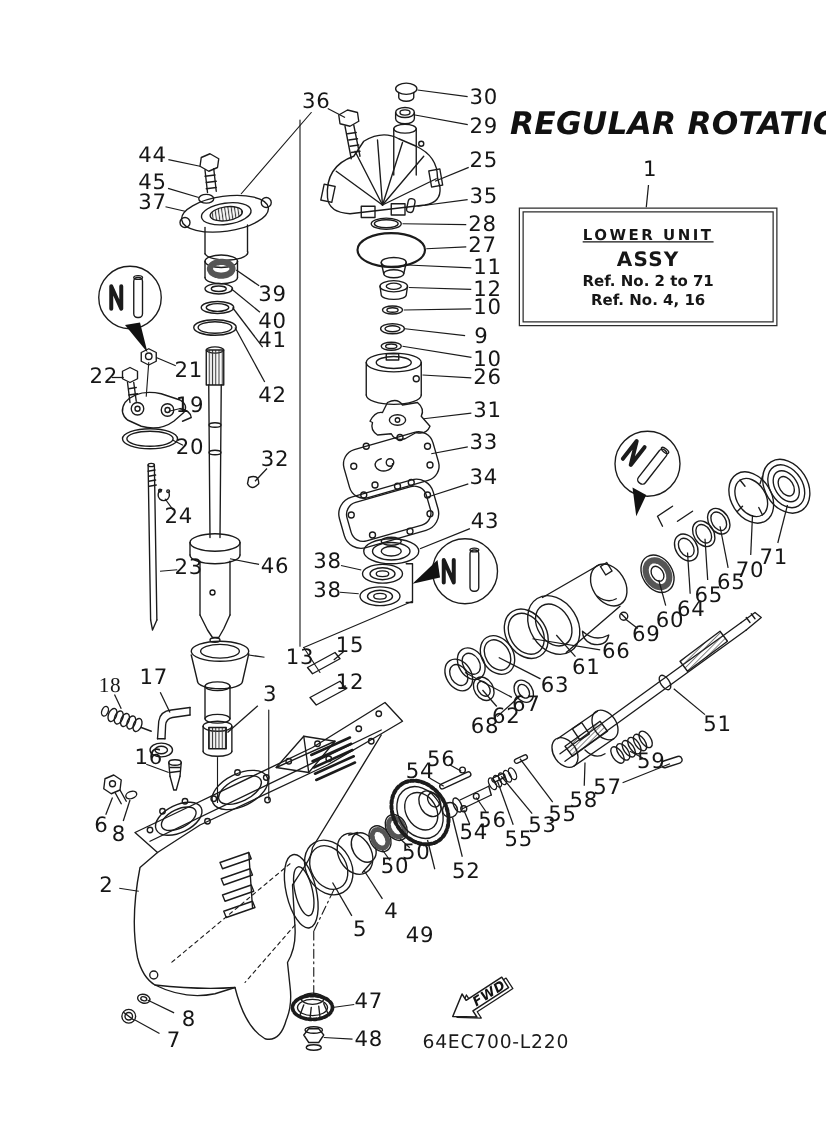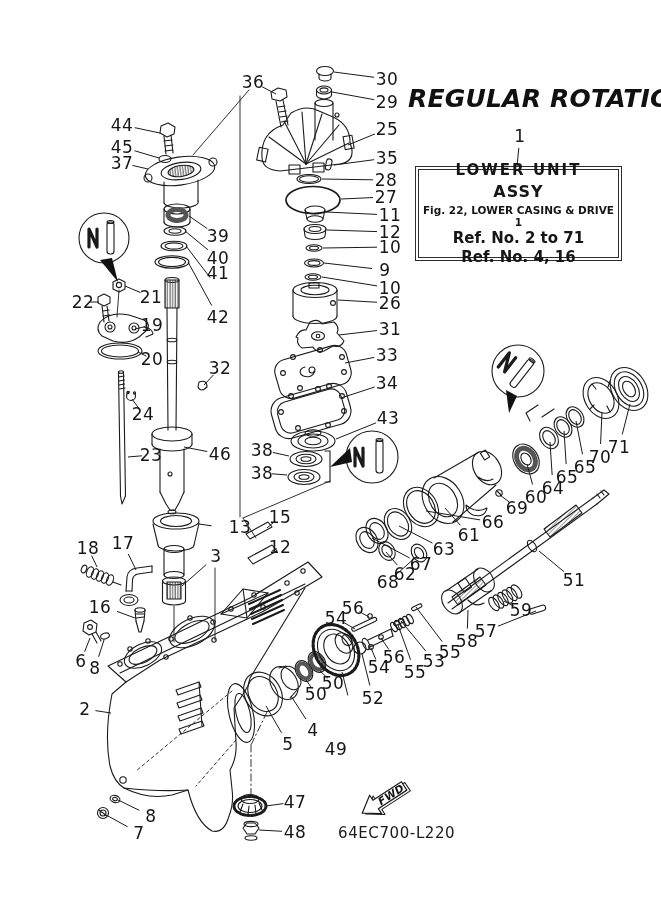--- a/index.html
+++ b/index.html
@@ -9,24 +9,24 @@
   .leader-svg{position:absolute;left:0;top:0;pointer-events:none;}
   .callout-layer{position:absolute;left:0;top:0;width:100%;height:100%;pointer-events:none;}
   .callout{position:absolute;transform:translate(-50%,-50%);font-size:17px;line-height:1;
            color:#161616;white-space:nowrap;letter-spacing:.5px;}
   .page-title{position:absolute;left:408px;top:84px;width:254px;font-size:25px;font-style:italic;
               font-weight:600;letter-spacing:.2px;white-space:nowrap;color:#111;}
   .info-box{position:absolute;left:415px;top:166px;width:207px;height:95px;border:1px solid #2c2c2c;
             background:#fff;padding:2px;box-sizing:border-box;}
   .info-box-inner{width:100%;height:100%;border:1px solid #2c2c2c;box-sizing:border-box;display:flex;
             flex-direction:column;align-items:center;justify-content:center;gap:1px;text-align:center;}
-  .ib-main{font-size:15px;font-weight:bold;letter-spacing:2px;}
+  .ib-main{font-size:12px;font-weight:bold;letter-spacing:2px;text-decoration:underline;}
   .ib-sub{font-size:16px;font-weight:bold;letter-spacing:1px;margin-top:2px;}
   .ib-fig{font-size:10.5px;font-weight:bold;margin-top:2px;}
-  .ib-ref{font-size:15px;font-weight:bold;}
+  .ib-ref{font-size:12px;font-weight:bold;}
   .diagram-code{position:absolute;left:338px;top:824px;font-size:15px;font-weight:500;
                 letter-spacing:.6px;color:#1a1a1a;white-space:nowrap;}
 </style>
 </head>
 <body>
 
 <div class="stage">
 
 <svg class="base-art" width="661" height="913" viewBox="0 0 661 913">
   <defs>
@@ -711,23 +711,23 @@
       <div class="callout" style="left: 152px; top: 325px;">19</div>
       <div class="callout" style="left: 152px; top: 359px;">20</div>
       <div class="callout" style="left: 143px; top: 414px;">24</div>
       <div class="callout" style="left: 220px; top: 368px;">32</div>
       <div class="callout" style="left: 151px; top: 455px;">23</div>
       <div class="callout" style="left: 220px; top: 454px;">46</div>
       <div class="callout" style="left: 220px; top: 527px; margin-left: 20px;">13</div>
       <div class="callout" style="left: 280px; top: 517px;">15</div>
       <div class="callout" style="left: 280px; top: 547px;">12</div>
       <div class="callout" style="left: 216px; top: 556px;">3</div>
-      <div class="callout" style="left: 88px; top: 548px;">18</div>
+      <div class="callout" style="left: 88px; top: 548px; font-family: Liberation Serif, serif;">18</div>
       <div class="callout" style="left: 123px; top: 543px;">17</div>
-      <div class="callout" style="left: 100px; top: 607px;">16</div>
+      <div class="callout" style="left: 119px; top: 607px;">16</div>
       <div class="callout" style="left: 81px; top: 661px;">6</div>
       <div class="callout" style="left: 95px; top: 668px;">8</div>
       <div class="callout" style="left: 85px; top: 709px;">2</div>
       <div class="callout" style="left: 151px; top: 816px;">8</div>
       <div class="callout" style="left: 139px; top: 833px;">7</div>
       <div class="callout" style="left: 295px; top: 802px;">47</div>
       <div class="callout" style="left: 295px; top: 832px;">48</div>
       <div class="callout" style="left: 288px; top: 744px;">5</div>
       <div class="callout" style="left: 313px; top: 730px;">4</div>
       <div class="callout" style="left: 316px; top: 694px;">50</div>
@@ -759,21 +759,20 @@
       <div class="callout" style="left: 600px; top: 457px;">70</div>
       <div class="callout" style="left: 619px; top: 447px;">71</div>
     </div>
 
 <div class="page-title">REGULAR ROTATION</div>
 
 <div class="info-box">
   <div class="info-box-inner">
     <div class="ib-main">LOWER UNIT</div>
     <div class="ib-sub">ASSY</div>
-    <div class="ib-fig">Fig. 22, LOWER CASING &amp; DRIVE 1</div>
     <div class="ib-ref">Ref. No. 2 to 71</div>
     <div class="ib-ref">Ref. No. 4, 16</div>
   </div>
 </div>
 
 <div class="diagram-code">64EC700-L220</div>
 
 </div>
 
 </body></html>

